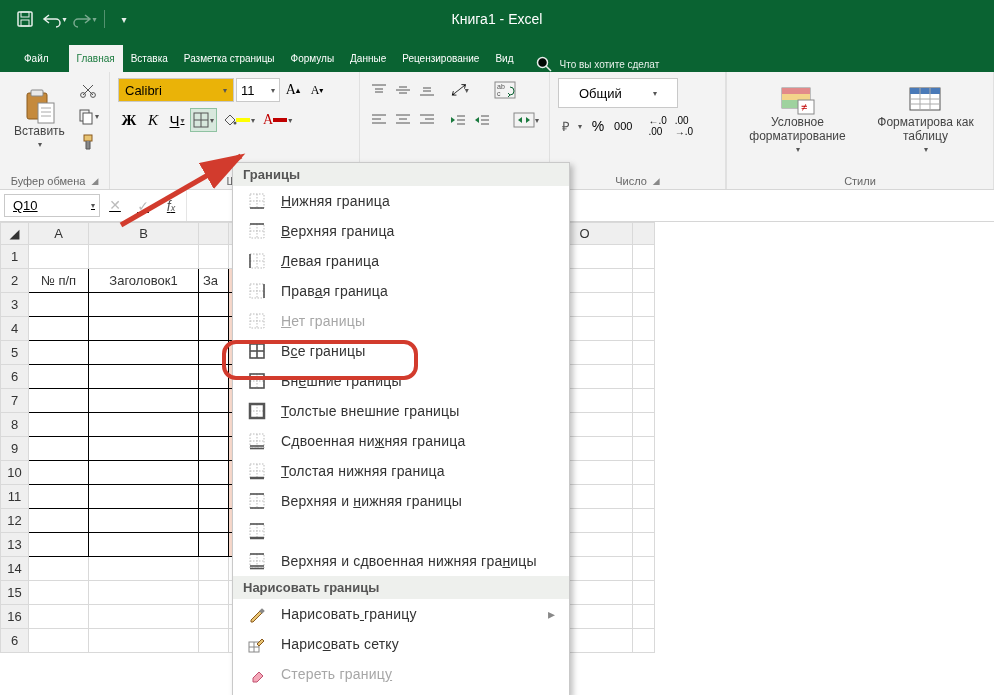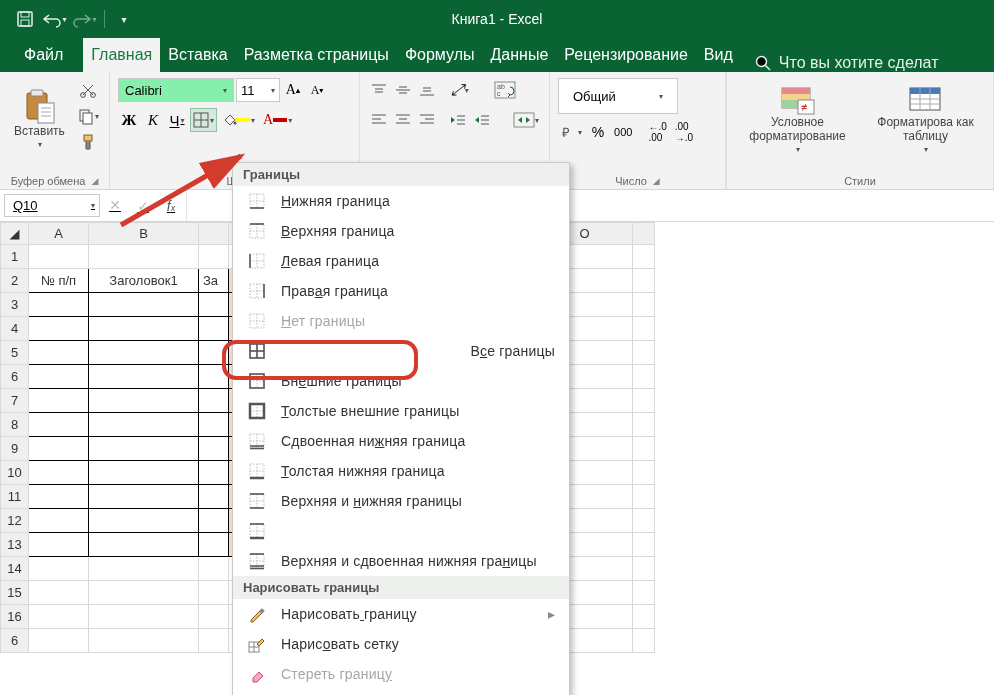--- a/index.html
+++ b/index.html
@@ -6,42 +6,42 @@
   body { background: #fff; width: 994px; height: 695px; overflow: hidden; position: relative; user-select: none; }
 
   
   .qat { background: #0a6332; height: 38px; display: flex; align-items: center; padding: 0 10px; color: #fff; position: relative; }
   .qat .qat-btn { width: 24px; height: 24px; margin: 0 3px; display: flex; align-items: center; justify-content: center; opacity: .9; }
   .qat .sep { width: 1px; height: 18px; background: rgba(255,255,255,.3); margin: 0 4px; }
   .qat .doc-title { position: absolute; left: 0; right: 0; text-align: center; font-size: 14px; pointer-events: none; }
   .qat svg { stroke: #fff; fill: none; }
 
   
-  .tabs { background: #0a6332; height: 34px; display: flex; align-items: flex-end; padding-left: 4px; font-size: 16px; color: #fff; }
+  .tabs { background: #0a6332; height: 34px; display: flex; align-items: flex-end; padding-left: 4px; font-size: 10px; color: #fff; }
   .tabs .tab { padding: 8px 8px; cursor: pointer; }
   .tabs .tab.file { padding: 8px 20px; }
   .tabs .tab.active { background: #f3f3f3; color: #1a7a3e; }
   .tabs .search { margin-left: 14px; display: flex; align-items: center; gap: 8px; opacity: .9; }
   .tabs .search svg { stroke: #fff; }
 
   
   .ribbon { background: #f3f3f3; border-bottom: 1px solid #d6d6d6; height: 118px; display: flex; }
   .group { border-right: 1px solid #e0e0e0; padding: 4px 8px 2px; display: flex; flex-direction: column; justify-content: space-between; }
   .group-label { font-size: 11px; color: #666; text-align: center; padding-top: 2px; display: flex; justify-content: center; align-items: center; gap: 6px; }
   .group-label .dlg { font-size: 9px; color: #888; }
   .row { display: flex; align-items: center; gap: 2px; }
   .btn { min-width: 22px; height: 24px; display: flex; align-items: center; justify-content: center; border: 1px solid transparent; padding: 0 2px; }
   .btn svg { display: block; }
   .big-btn { display: flex; flex-direction: column; align-items: center; justify-content: center; gap: 2px; font-size: 12px; color: #444; padding: 2px 6px; }
   .big-btn small { font-size: 12px; line-height: 1.15; text-align: center; }
   .dd { font-size: 8px; color: #555; margin-left: 1px; }
 
-  .font-name { width: 116px; height: 24px; border: 1px solid #c9c9c9; background: #86efac; font-size: 13px; padding: 0 6px; display: flex; align-items: center; justify-content: space-between; }
+  .font-name { width: 116px; height: 24px; border: 1px solid #c9c9c9; background: #eab308; font-size: 13px; padding: 0 6px; display: flex; align-items: center; justify-content: space-between; }
   .font-size { width: 44px; height: 24px; border: 1px solid #c9c9c9; background: #fff; font-size: 13px; padding: 0 4px; display: flex; align-items: center; justify-content: space-between; }
-  .num-fmt { width: 120px; height: 36px; border: 1px solid #c9c9c9; background: #fff; font-size: 13px; padding: 0 14px; display: flex; align-items: center; justify-content: space-between; }
+  .num-fmt { width: 120px; height: 30px; border: 1px solid #c9c9c9; background: #fff; font-size: 13px; padding: 0 20px; display: flex; align-items: center; justify-content: space-between; }
 
   .bold { font-weight: bold; font-family: "Times New Roman"; font-size: 15px; }
   .italic { font-style: italic; font-family: "Times New Roman"; font-size: 15px; }
   .uline { text-decoration: underline; font-family: "Times New Roman"; font-size: 15px; }
 
   .border-btn.active { background: #d8e8dd; border: 1px solid #8fc2a2; }
 
   
   .red-arrow { position: absolute; left: 116px; top: 150px; pointer-events: none; z-index: 50; }
 
@@ -76,21 +76,21 @@
     background: #fff; border: 1px solid #c9c9c9; box-shadow: 3px 3px 6px rgba(0,0,0,.25);
     z-index: 40; font-size: 14px; color: #333;
     padding-bottom: 6px;
   }
   .dropdown .hdr { background: #eef0ed; font-weight: bold; font-size: 13px; color: #555; padding: 4px 10px; }
   .dropdown .item { display: flex; align-items: center; gap: 14px; padding: 4px 14px; height: 30px; }
   .dropdown .ico { width: 20px; height: 18px; display: flex; align-items: center; justify-content: center; }
   .dropdown .mn { letter-spacing: .2px; }
   .dropdown .mn u { text-decoration: underline; }
   .item.dim { color: #a7a7a7; }
-  .item.highlight { position: relative; justify-content: space-between; }
+  .item.highlight { position: relative; }
   .red-ring { position: absolute; left: 222px; top: 340px; width: 196px; height: 40px;
               border: 4px solid #d23b2d; border-radius: 14px; z-index: 60; pointer-events: none; }
 
   
   svg { overflow: visible; }
 </style>
 </head>
 <body>
 
 <div class="qat">

